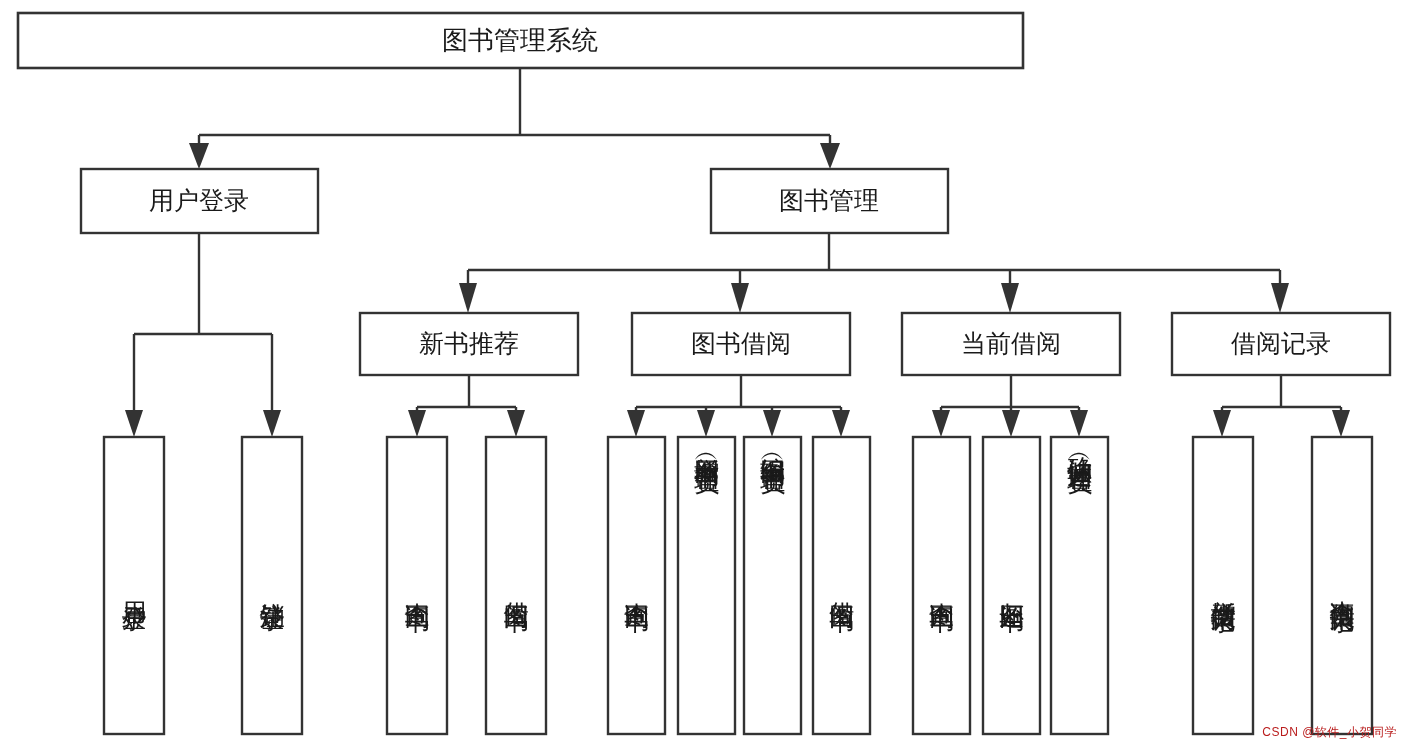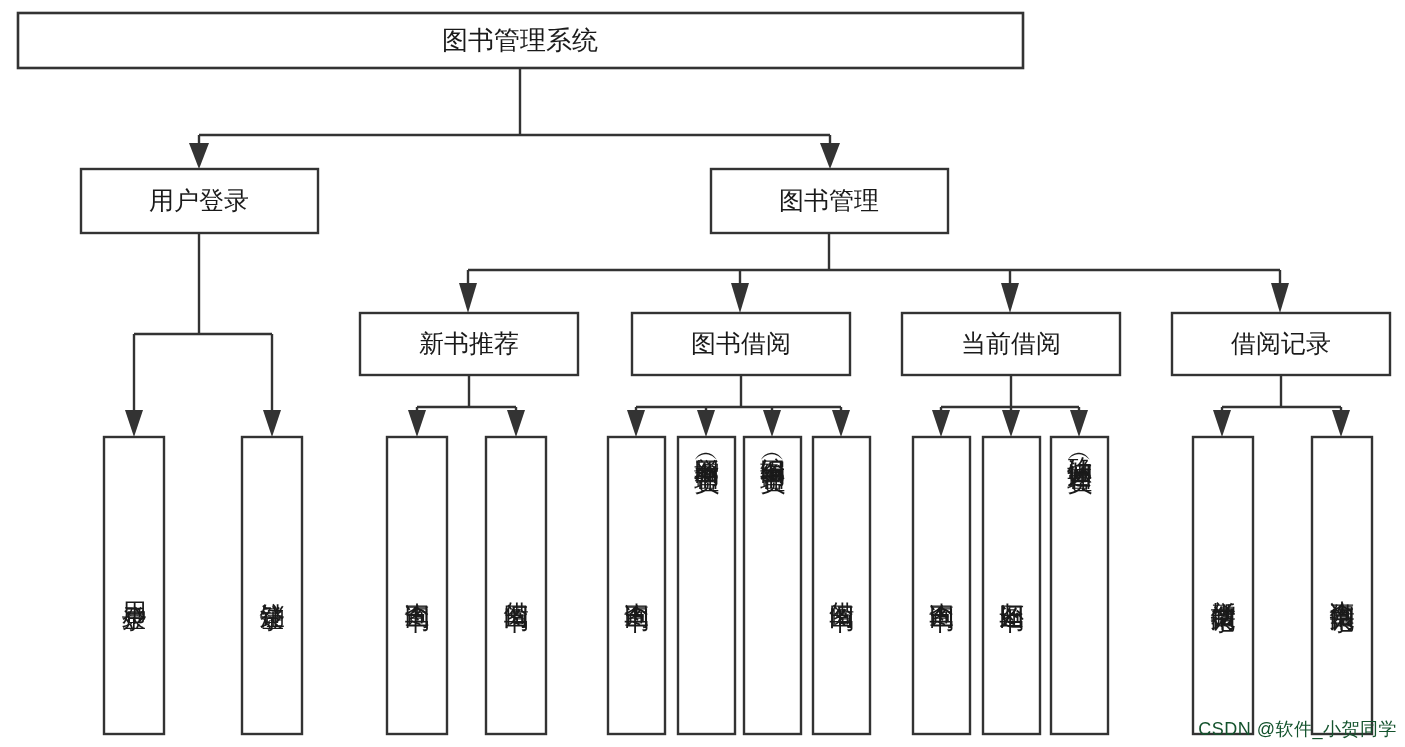--- a/index.html
+++ b/index.html
@@ -69,22 +69,22 @@
     line-height: 1.18;
     letter-spacing: 2px;
     color: #1a1a1a;
     white-space: nowrap;
   }
   .watermark {
     position: absolute;
     right: 8px;
     bottom: 6px;
     font-family: "Liberation Sans", "DejaVu Sans", sans-serif;
-    font-size: 18px;
-    color: #14532d;
+    font-size: 12px;
+    color: #b91c1c;
     letter-spacing: 0.5px;
     white-space: nowrap;
   }
 </style>
 </head>
 <body>
 
 <div id="diagram-root">
 
   <svg id="tree-svg" viewBox="0 0 1405 747">

